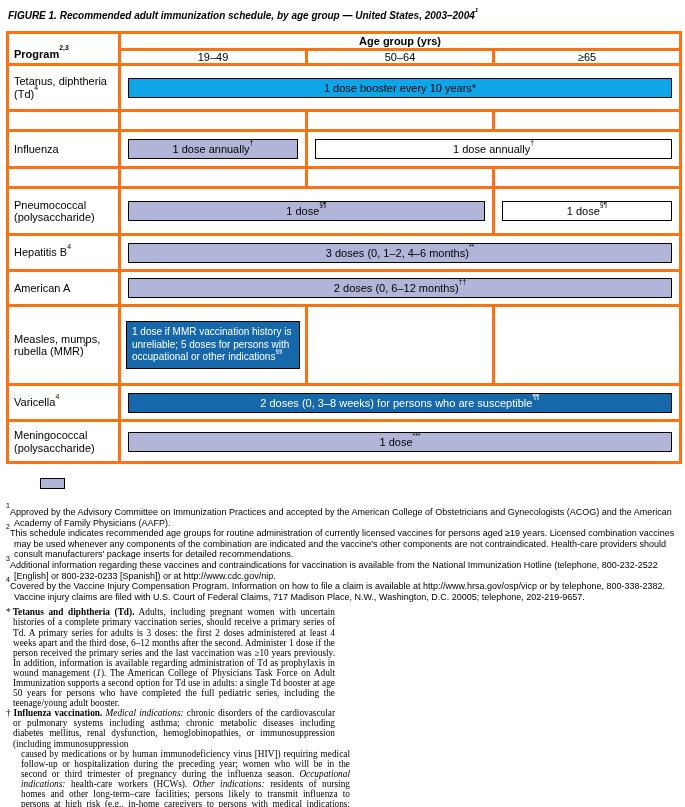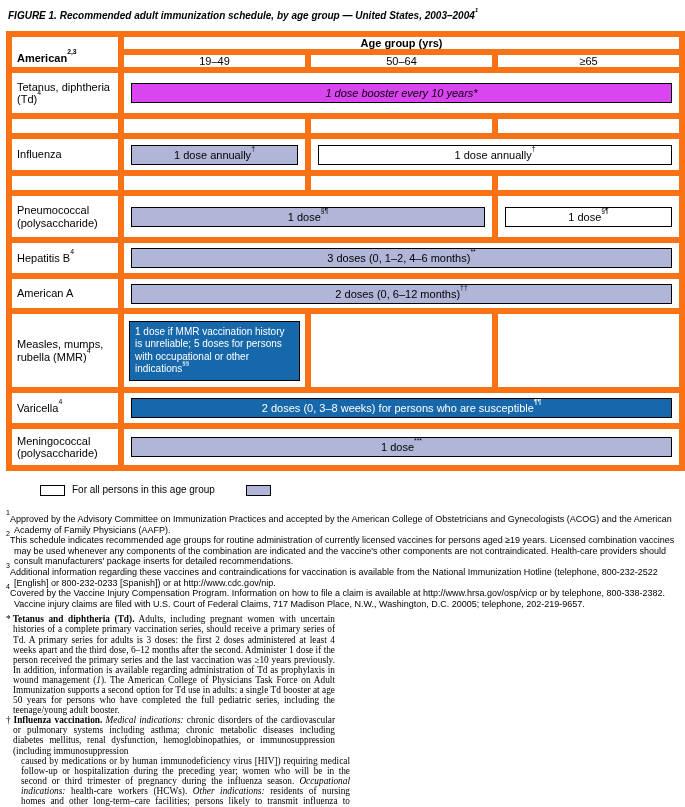--- a/index.html
+++ b/index.html
@@ -2,21 +2,21 @@
 <html lang="en"><head>
 <meta charset="utf-8">
 <style>
   * { margin:0; padding:0; box-sizing:border-box; }
   html, body { background:#fff; }
   body { width:685px; color:#000; font-family:"Liberation Sans", sans-serif; padding:8px 6px 10px 6px; }
   sup { font-size:0.62em; line-height:0; position:relative; top:-0.45em; }
   .title { font-size:10px; font-weight:bold; margin:2px 0 10px 2px;font-style:italic; }
 
   table.sched { border-collapse:collapse; width:673px; table-layout:fixed; }
-  .sched th, .sched td { border:6px solid #f97316;margin-left:7px; }
+  .sched th, .sched td { border:3px solid #f97316;margin-left:7px; }
   th.vhead { text-align:left; vertical-align:bottom; padding:0 0 3px 5px; font-weight:bold; font-size:11px; }
   th.aghead { font-weight:bold; text-align:center; height:17px; font-size:11px; }
   tr.h-cols th { font-weight:normal; text-align:center; height:15px; font-size:11px; }
   td.vname { font-size:11px; line-height:12.5px; padding:2px 2px 2px 5px; vertical-align:middle; }
   td.barcell { vertical-align:middle; padding:0; }
   .bar { height:20px; margin:0 7px; border:1px solid #000; text-align:center; font-size:11px; line-height:18.5px; overflow:hidden; }
   .bar.dark { color:#fff; }
   .mmrbox { margin:4px 5px; border:1px solid #000; color:#fff; font-size:10px; line-height:12.5px; padding:4px 5px; text-align:left; }
   tr.r-tetanus { height:46px; }
   tr.gap { height:20px; }
@@ -55,33 +55,33 @@
 
   <table class="sched">
     <colgroup>
       <col style="width:112px">
       <col style="width:187px">
       <col style="width:187px">
       <col style="width:187px">
     </colgroup>
     <tbody>
       <tr class="h-ag">
-        <th class="vhead" rowspan="2"><span>American</span><sup>2,3</sup></th>
+        <th class="vhead" rowspan="2"><span>Program</span><sup>2,3</sup></th>
         <th class="aghead" colspan="3">Age group (yrs)</th>
       </tr>
       <tr class="h-cols">
         <th>19–49</th>
         <th>50–64</th>
         <th>≥65</th>
       </tr>
 
       <tr class="r-tetanus">
         <td class="vname"><span>Tetanus, diphtheria (Td)</span><sup>4</sup></td>
         <td class="barcell" colspan="3">
-          <div class="bar" style="background-color: #d946ef; font-style: italic;"><span>1 dose booster every 10 years*</span></div>
+          <div class="bar" style="background-color: #0ea5e9;"><span>1 dose booster every 10 years*</span></div>
         </td>
       </tr>
 
       <tr class="gap">
         <td class="vname"></td>
         <td></td>
         <td></td>
         <td></td>
       </tr>
 
@@ -145,24 +145,20 @@
       <tr class="r-meningococcal">
         <td class="vname"><span>Meningococcal (polysaccharide)</span></td>
         <td class="barcell" colspan="3">
           <div class="bar" style="background-color: rgb(177, 182, 217);"><span>1 dose</span><sup>***</sup></div>
         </td>
       </tr>
     </tbody>
   </table>
 
   <div class="legend">
-    <div class="leg-item leg-1">
-      <span class="key" style="background-color: rgb(255, 255, 255);"></span>
-      <span class="leglabel">For all persons in this age group</span>
-    </div>
     <div class="leg-item leg-2">
       <span class="key" style="background-color: rgb(177, 182, 217);"></span>
     </div>
   </div>
 
   <div class="fnotes">
     <div class="fn"><sup>1</sup><span>Approved by the Advisory Committee on Immunization Practices and accepted by the American College of Obstetricians and Gynecologists (ACOG) and the American Academy of Family Physicians (AAFP).</span></div>
     <div class="fn"><sup>2</sup><span>This schedule indicates recommended age groups for routine administration of currently licensed vaccines for persons aged ≥19 years. Licensed combination vaccines may be used whenever any components of the combination are indicated and the vaccine's other components are not contraindicated. Health-care providers should consult manufacturers' package inserts for detailed recommendations.</span></div>
     <div class="fn"><sup>3</sup><span>Additional information regarding these vaccines and contraindications for vaccination is available from the National Immunization Hotline (telephone, 800-232-2522 [English] or 800-232-0233 [Spanish]) or at http://www.cdc.gov/nip.</span></div>
     <div class="fn"><sup>4</sup><span>Covered by the Vaccine Injury Compensation Program. Information on how to file a claim is available at http://www.hrsa.gov/osp/vicp or by telephone, 800-338-2382. Vaccine injury claims are filed with U.S. Court of Federal Claims, 717 Madison Place, N.W., Washington, D.C. 20005; telephone, 202-219-9657.</span></div>

